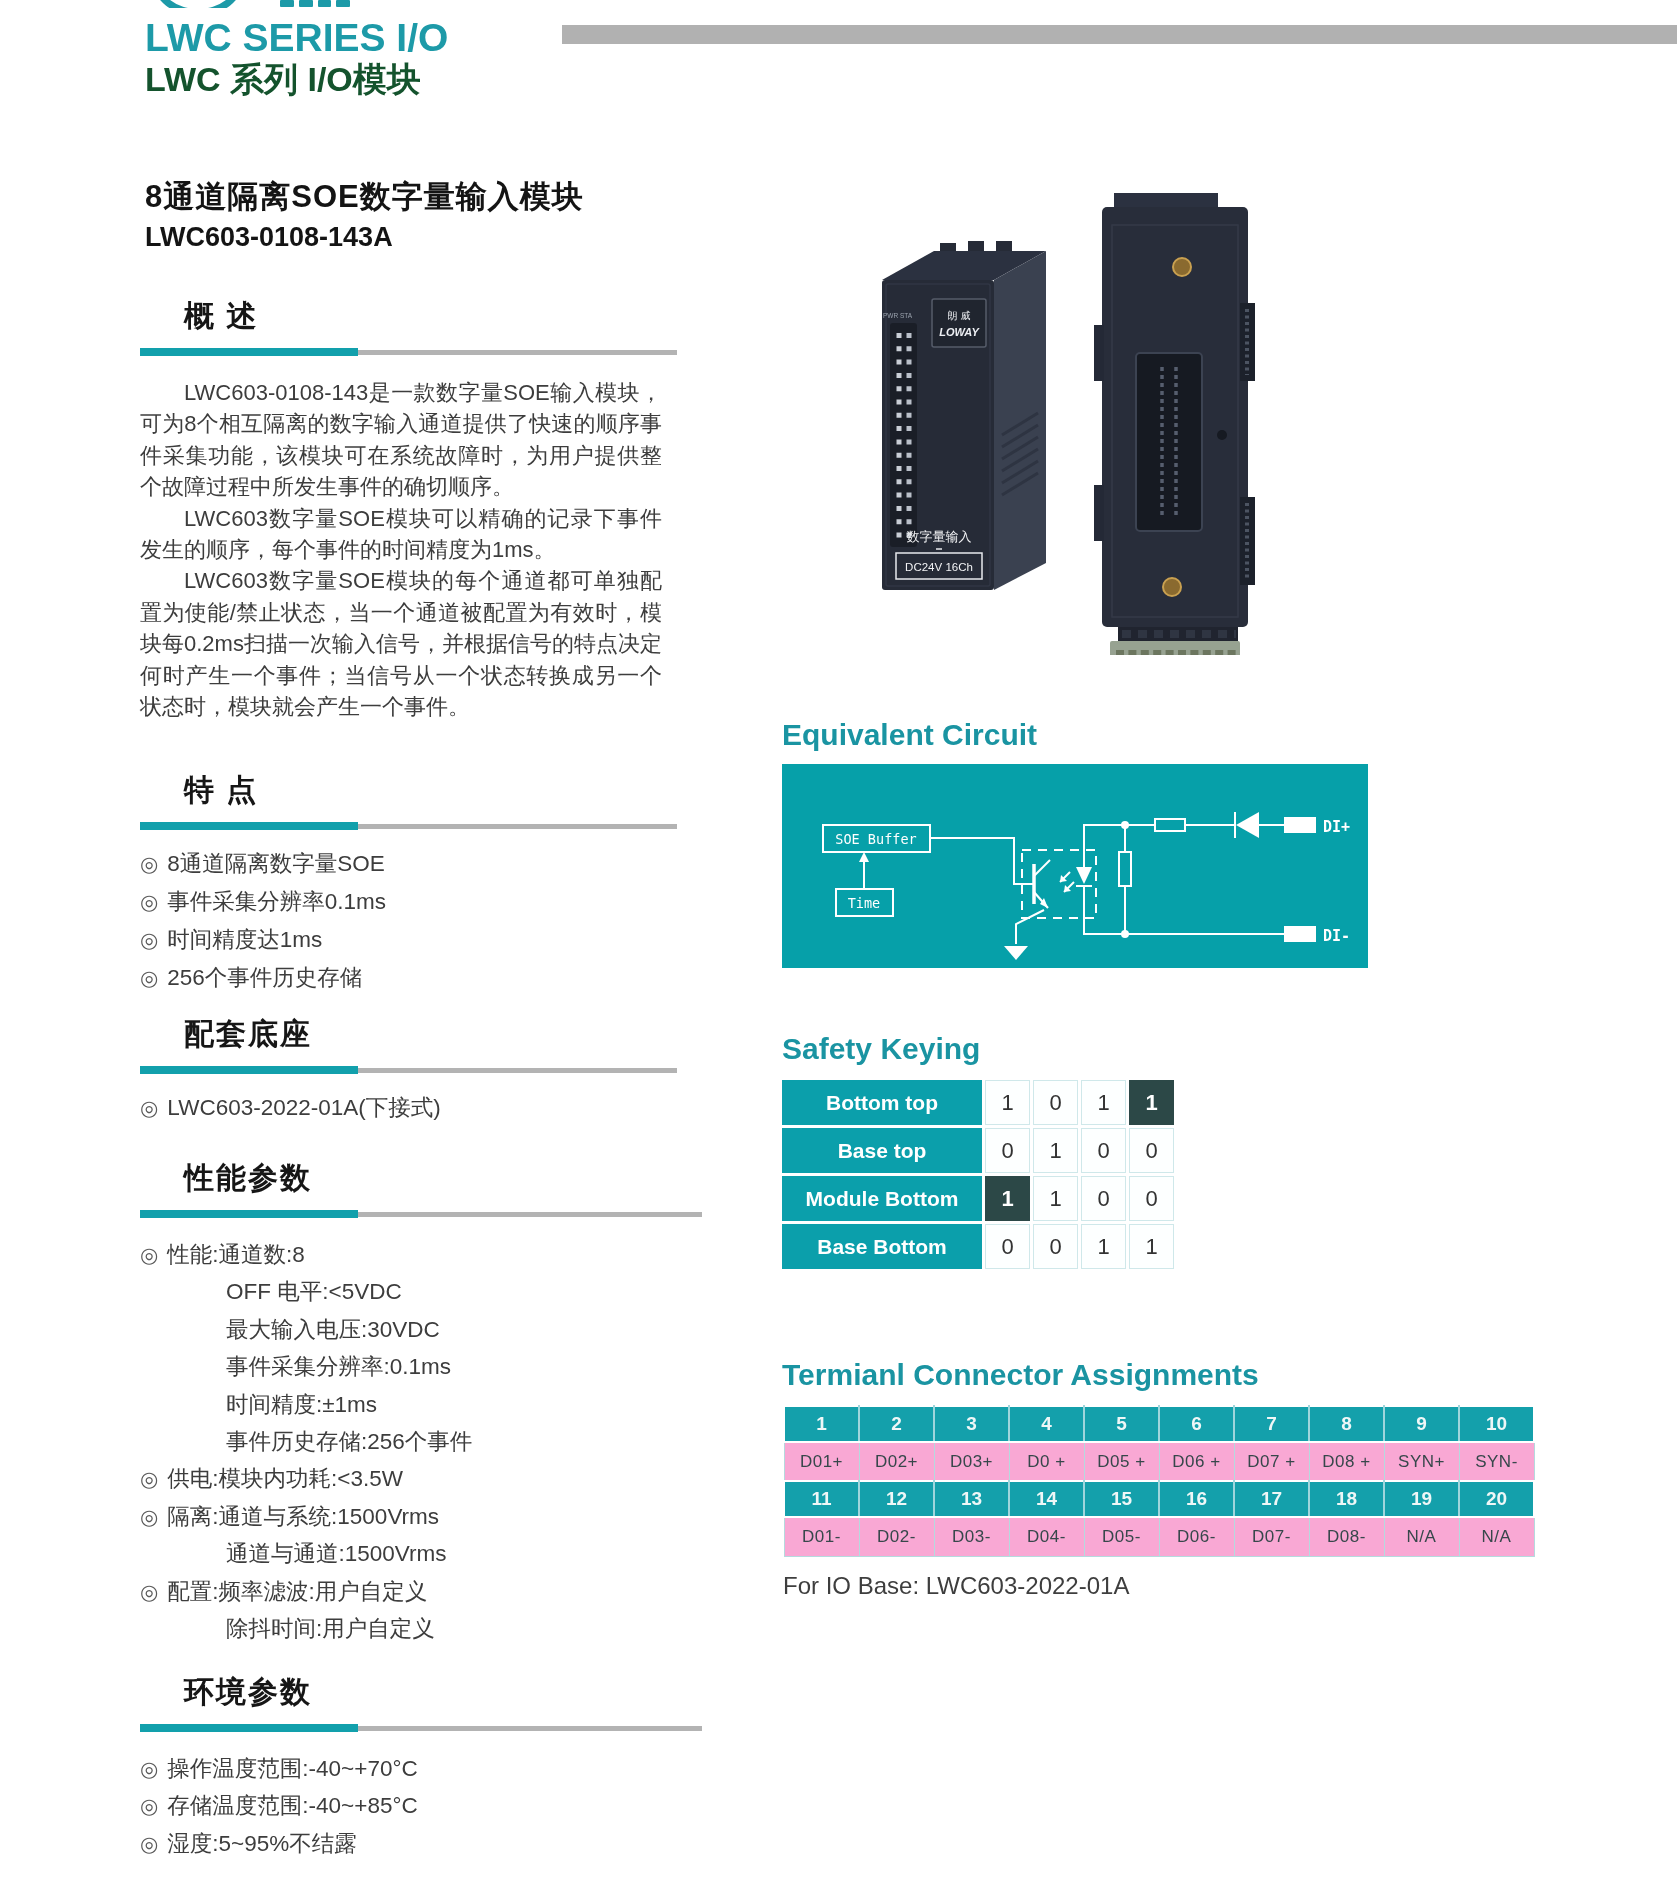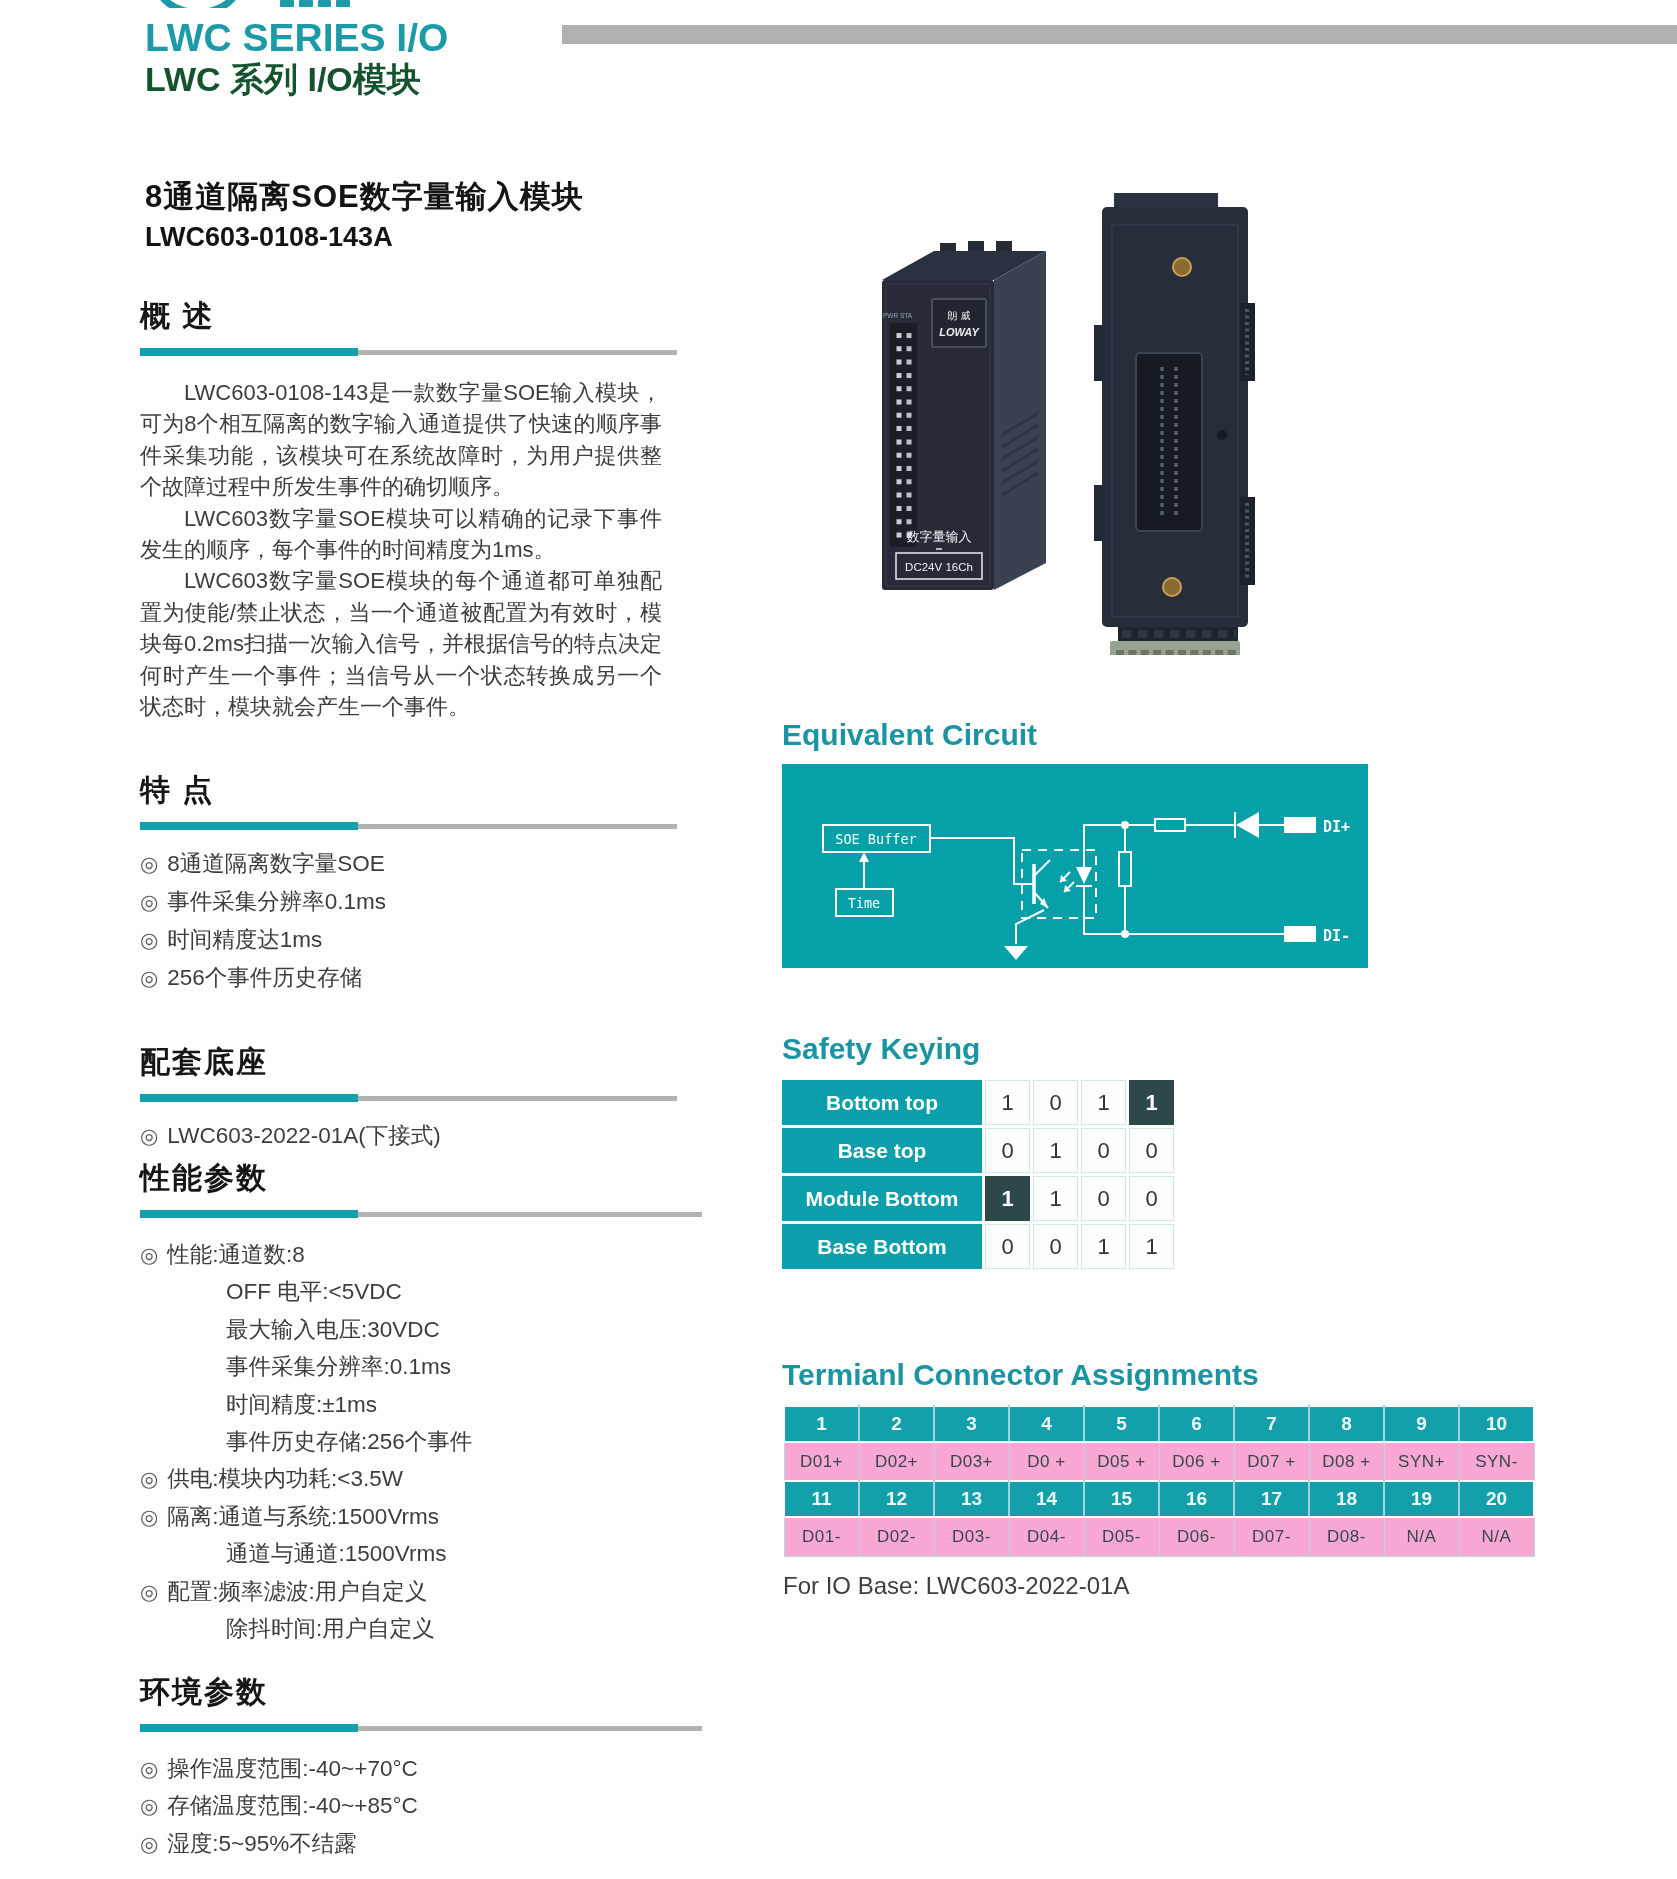--- a/index.html
+++ b/index.html
@@ -14,21 +14,21 @@
   .logo-dots i { flex:1; background:#1d9aa8; border-radius:1px; }
   .series-en { position:absolute; left:145px; top:16px; font-size:39px; font-weight:bold; color:#1d9aa8; letter-spacing:0px; }
   .series-cn { position:absolute; left:145px; top:57px; font-size:34px; font-weight:bold; color:#14532d; }
   .top-gray-bar { position:absolute; left:562px; top:25px; width:1115px; height:19px; background:#b1b1b1; }
 
   
   .prod-title { position:absolute; left:145px; top:176px; font-size:31px; font-weight:bold; color:#141414; letter-spacing:1px; }
   .prod-model { position:absolute; left:145px; top:222px; font-size:27px; font-weight:bold; color:#141414; }
 
   .sec { position:absolute; left:140px; width:522px; }
-  .sec h3 { font-size:30px; font-weight:bold; color:#161616; letter-spacing:2px; }
+  .sec h3 { font-size:30px; font-weight:bold; color:#161616; letter-spacing:2px;margin-left:44px; }
   .rule { display:flex; align-items:center; height:8px; margin-top:11px; width:537px; }
   .rule .t { width:218px; height:8px; background:#12a0ac; }
   .rule .g { flex:1; height:5px; background:#b3b3b3; }
   .rule.wide { width:562px; }
 
   .paras { margin-top:21px; }
   .paras p { font-size:22px; line-height:31.4px; text-align:justify; text-indent:2em; color:#3d3d3d; }
 
   .blist { margin-top:20px; }
   .blist .bi { display:flex; align-items:baseline; font-size:22.5px; color:#3d3d3d; margin-top:15px; line-height:23px; }
@@ -112,21 +112,21 @@
           <span class="bmark">◎</span>
           <span>时间精度达1ms</span>
         </div>
       <div class="bi">
           <span class="bmark">◎</span>
           <span>256个事件历史存储</span>
         </div>
     </div>
   </div>
 
-  <div class="sec" style="top:1042px;">
+  <div class="sec" style="top:1014px;">
     <h3>配套底座</h3>
     <div class="rule">
         <span class="t"></span>
         <span class="g"></span>
       </div>
     <div class="blist">
       <div class="bi">
           <span class="bmark">◎</span>
           <span>LWC603-2022-01A(下接式)</span>
         </div>

